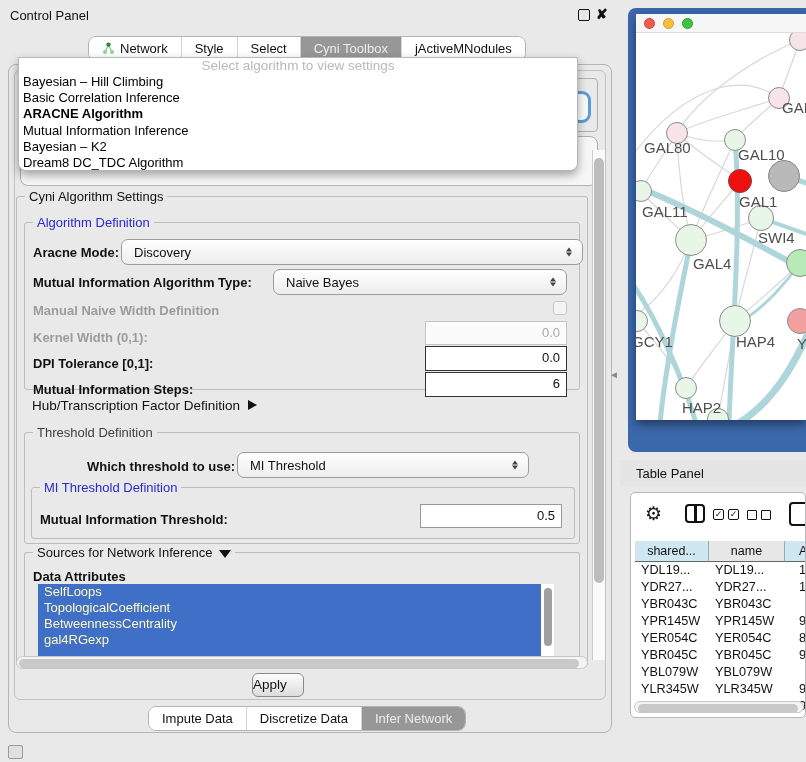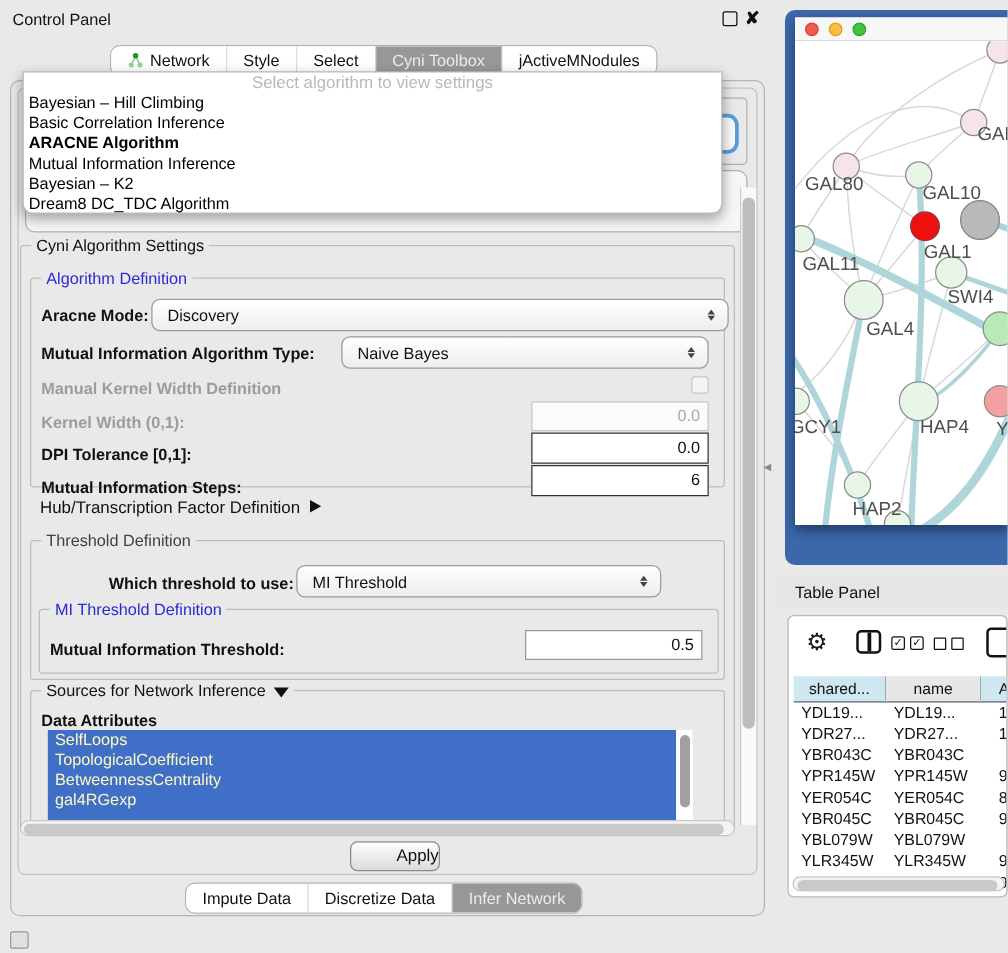--- a/index.html
+++ b/index.html
@@ -62,22 +62,22 @@
   
   #attr-list { left:38px; top:584px; width:516px; height:72px; background:#fff; overflow:hidden; }
   .attr-row { height:16px; line-height:16px; font-size:13px; color:#fef9c3; background:#3f6fc6; padding-left:6px; width:calc(100% - 13px); }
   #attr-scroll { position:absolute; right:0; top:0; width:13px; height:72px; background:#fff; }
   #attr-thumb { position:absolute; right:2px; top:4px; width:8px; height:58px; background:#a0a0a0; border-radius:4px; }
 
   
   .hscroll { position:absolute; background:#f4f4f4; border:1px solid #c6c6c6; border-radius:7px; }
   .hthumb  { position:absolute; background:#c9c9c9; border-radius:5px; }
 
-  #apply-btn { left:280px; top:673px; width:72px; height:24px; border:1px solid #8a8a8a; border-radius:6px;
-               background:linear-gradient(#fdfdfd,#dcdcdc); font-size:13.5px; text-align:right; line-height:22px; }
+  #apply-btn { left:252px; top:673px; width:52px; height:24px; border:1px solid #8a8a8a; border-radius:6px;
+               background:linear-gradient(#fdfdfd,#dcdcdc); font-size:13.5px; text-align:left; line-height:22px; }
   #bottom-tabs { left:148px; top:706px; height:25px; }
 
   #mini-icon { left:8px; top:745px; width:15px; height:14px; border:1px solid #999; border-radius:2px; background:#e0e0e0; }
 
   
   #net-frame { left:628px; top:8px; width:178px; height:444px; background:#3b68ab; border-radius:8px 0 0 8px; }
   #net-win { left:636px; top:14px; width:170px; height:406px; background:#fff; box-shadow:0 4px 9px rgba(0,0,0,0.45); }
   #net-titlebar { left:0; top:0; width:170px; height:19px; background:#f7f7f7; border-bottom:1px solid #dcdcdc; }
   .light { position:absolute; top:4px; width:11px; height:11px; border-radius:50%; }
   #net-canvas { left:0; top:19px; width:170px; height:387px; overflow:hidden; background:#fff; }
@@ -182,21 +182,21 @@
 
   <span class="lbl" style="left:8px; top:52px;">Mutual Information Algorithm Type:</span>
   <div class="combo" style="left:248px; top:46px; width:294px; height:26px;">
     <span>Naive Bayes</span>
     <span class="stepper">
         <i class="up"></i>
         <i class="dn"></i>
       </span>
   </div>
 
-  <span class="lbl dis" style="left:8px; top:80px;">Manual Kernel Width Definition</span>
+  <span class="lbl dis" style="left:8px; top:80px;">Manual Naive Width Definition</span>
   <span class="checkbox" style="right:12px; top:78px;"></span>
 
   <span class="lbl dis" style="left:8px; top:107px;">Kernel Width (0,1):</span>
   <div class="field dis" style="left:400px; top:98px; width:142px; height:24px;">0.0</div>
 
   <span class="lbl" style="left:8px; top:133px;">DPI Tolerance [0,1]:</span>
   <div class="field dark" style="left:400px; top:123px; width:142px; height:25px;">0.0</div>
 
   <span class="lbl" style="left:8px; top:159px;">Mutual Information Steps:</span>
   <div class="field dark" style="left:400px; top:149px; width:142px; height:25px;">6</div>

